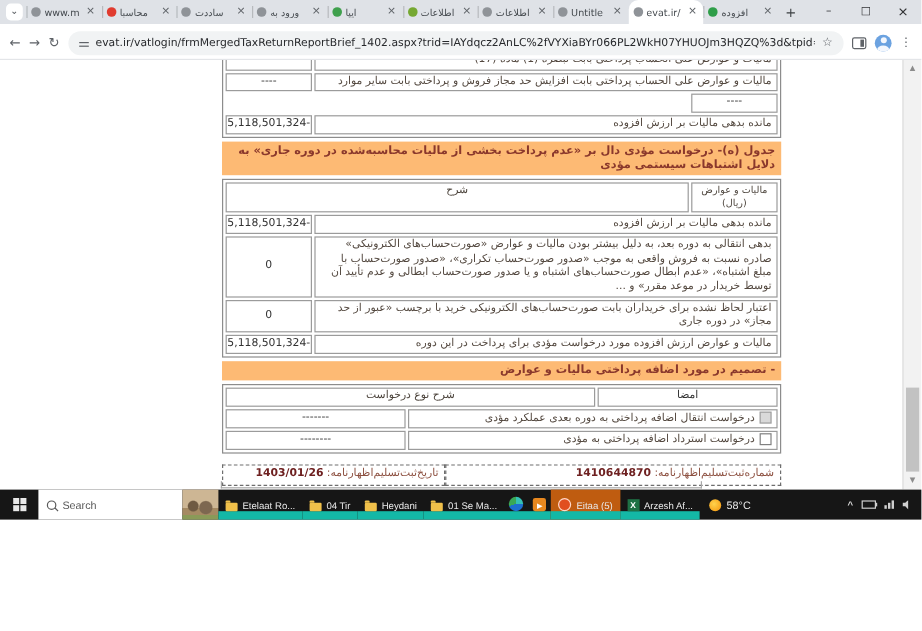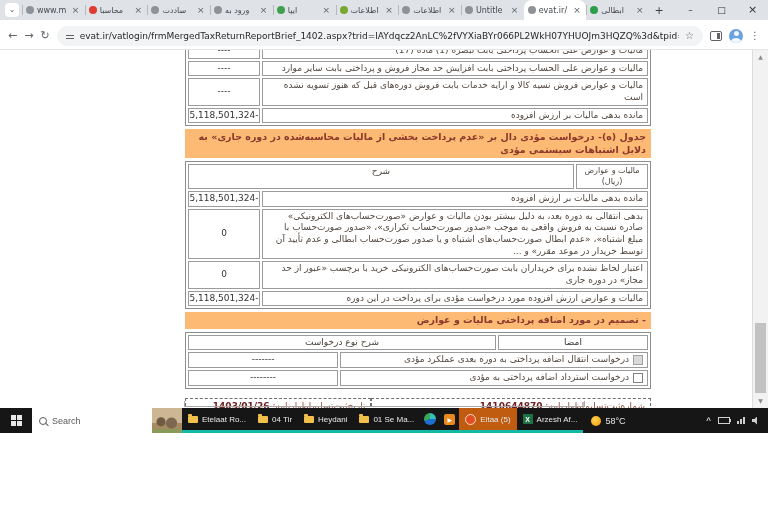--- a/index.html
+++ b/index.html
@@ -96,22 +96,22 @@
   .winlogo span{background:#e8e8e8;}
   .searchbox{width:106px;background:#ffffff;color:#5a5a5a;display:flex;align-items:center;gap:5px;
              padding:0 7px;flex:0 0 auto;font-size:9px;}
   .magic{width:6px;height:6px;border:1px solid #5a5a5a;border-radius:50%;position:relative;flex:0 0 auto;}
   .magic::after{content:"";position:absolute;width:4px;height:1px;background:#5a5a5a;
                 right:-3px;bottom:-1px;transform:rotate(45deg);}
   .widgetimg{width:30px;flex:0 0 auto;background:
       radial-gradient(circle at 30% 55%, #6f5a42 0 4px, transparent 5px),
       radial-gradient(circle at 65% 60%, #7d6750 0 5px, transparent 6px),
       linear-gradient(to bottom,#cdb694 0 60%,#a58a63 60% 85%,#8a9a58 85%);}
-  .taskbtn{display:flex;align-items:center;gap:4px;padding:0 6px;flex:0 0 auto;
-           border-bottom:3px solid #14b8a6;box-sizing:border-box;}
+  .taskbtn{display:flex;align-items:flex-end;gap:4px;padding:0 6px;flex:0 0 auto;
+           border-bottom:7px solid #14b8a6;box-sizing:border-box;}
   .taskbtn .lbl{white-space:nowrap;}
   .folderic{width:10px;height:7px;background:#f0c04a;border-radius:1px;position:relative;flex:0 0 auto;}
   .folderic::before{content:"";position:absolute;top:-2px;left:0;width:4px;height:2px;background:#f0c04a;
                     border-radius:1px 1px 0 0;}
   .edgeic{width:12px;height:12px;border-radius:50%;flex:0 0 auto;
           background:conic-gradient(#35c1b5 0 25%,#1d6fd0 25% 70%,#3aa856 70% 100%);}
   .mediaic{width:11px;height:11px;border-radius:2px;background:#e8881f;color:#fff;font-size:6px;
            display:flex;align-items:center;justify-content:center;flex:0 0 auto;}
   .mediaic::before{content:"\25B6";}
   .chromeic{width:11px;height:11px;border-radius:50%;position:relative;flex:0 0 auto;
@@ -196,21 +196,21 @@
       </div>
     
       <div class="tab active">
         <span class="favicon" style="background: rgb(143, 147, 152);"></span>
         <span class="tab-title">evat.ir/</span>
         <span class="tab-close"></span>
       </div>
     
       <div class="tab">
         <span class="favicon" style="background: rgb(47, 158, 73);"></span>
-        <span class="tab-title">ابطالی</span>
+        <span class="tab-title">افزوده</span>
         <span class="tab-close"></span>
       </div>
     </div>
   <div class="newtab"></div>
   <div class="winctl">
     <span class="ctl min"></span>
     <span class="ctl max"></span>
     <span class="ctl cls"></span>
   </div>
 </div>
@@ -240,21 +240,20 @@
             <div class="td desc">ماليات و عوارض علی الحساب پرداختی بابت تبصره (1) ماده (17)</div>
             <div class="td val">----</div>
           </div>
         
           <div class="tr">
             <div class="td desc">ماليات و عوارض علی الحساب پرداختی بابت افزايش حد مجاز فروش و پرداختی بابت ساير موارد</div>
             <div class="td val">----</div>
           </div>
         
           <div class="tr">
-            <div class="td desc">ماليات و عوارض فروش نسيه کالا و ارايه خدمات بابت فروش دوره‌های قبل که هنوز تسويه نشده است</div>
             <div class="td val">----</div>
           </div>
         
           <div class="tr">
             <div class="td desc">مانده بدهی ماليات بر ارزش افزوده</div>
             <div class="td val">5,118,501,324-</div>
           </div>
         </div>
     </div>
 

